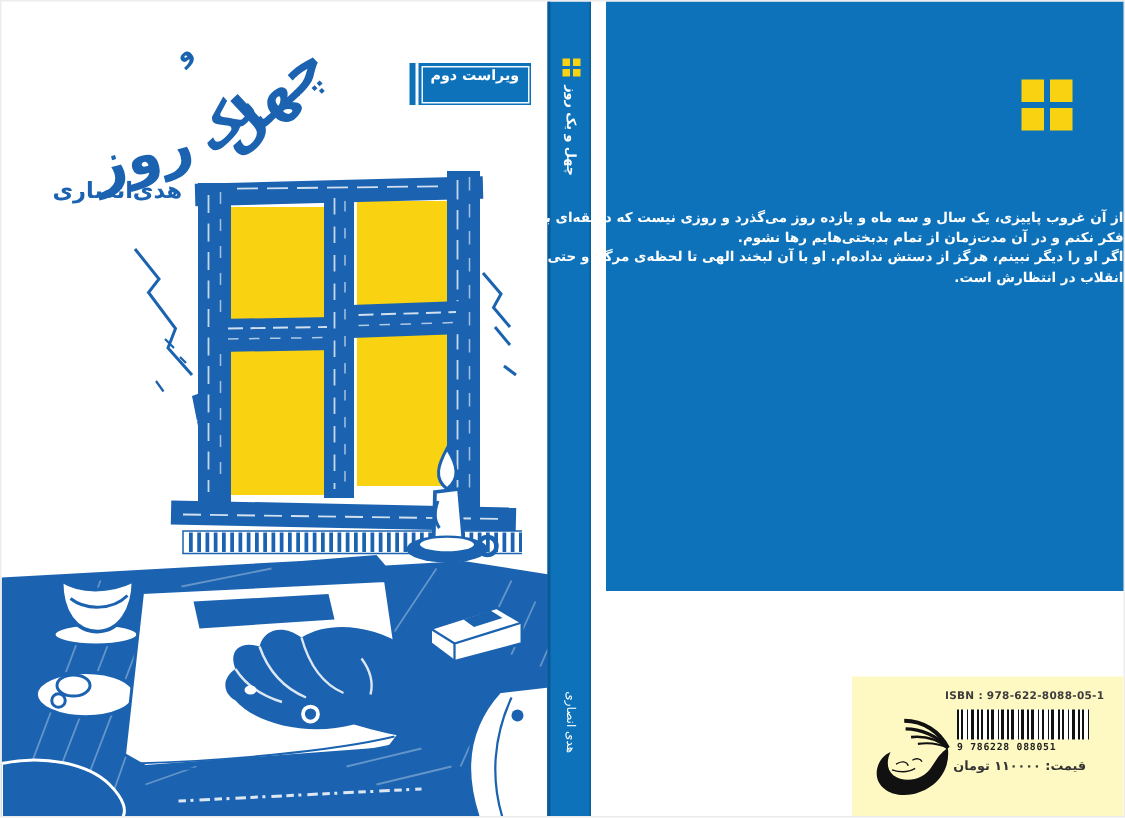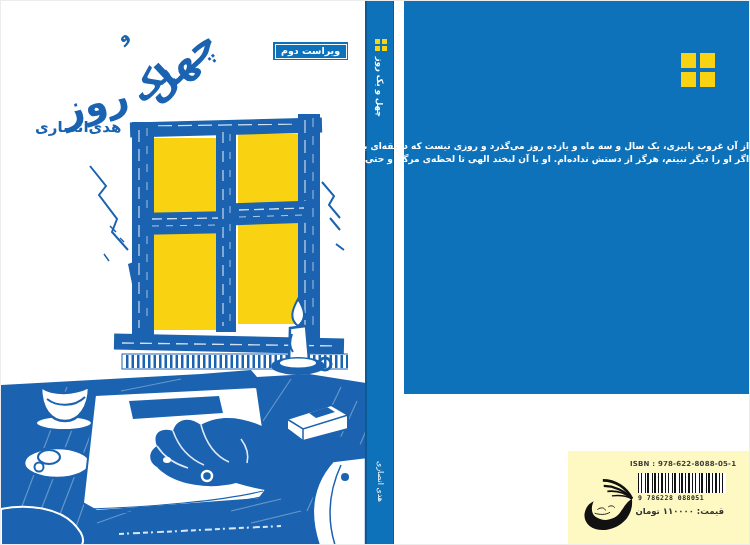--- a/index.html
+++ b/index.html
@@ -13,21 +13,21 @@
   .spread{position:relative;width:750px;height:545px;background:#fff;overflow:hidden;border:1px solid #ececec;}
 
   
   .front{position:absolute;left:0;top:0;width:364px;height:545px;background:#fff;}
   .title-block span{position:absolute;color:var(--art);font-weight:bold;white-space:nowrap;}
   .t-word1{left:135px;top:42px;font-size:38px;transform:rotate(-43deg);}
   .t-vav{left:116px;top:25px;font-size:17px;transform:rotate(-43deg);}
   .t-word2{left:128px;top:62px;font-size:31px;transform:rotate(-43deg);}
   .t-word3{left:60px;top:80px;font-size:38px;transform:rotate(-15deg);}
   .author{position:absolute;left:34px;top:117px;color:var(--art);font-weight:bold;font-size:15px;direction:rtl;}
-  .edition{position:absolute;left:272px;top:41px;display:flex;align-items:stretch;height:28px;flex-direction:column;}
+  .edition{position:absolute;left:272px;top:41px;display:flex;align-items:stretch;height:28px;}
   .edition .tick{width:4px;background:var(--blue);margin-right:2px;}
   .edition .badge{position:relative;background:var(--blue);color:#fff;font-size:9.5px;font-weight:bold;line-height:16px;padding:1px 8px;direction:rtl;}
   .edition .badge::after{content:"";position:absolute;inset:1.5px;border:1px solid rgba(255,255,255,.95);pointer-events:none;}
   .artsvg{position:absolute;}
 
   
   .spine{position:absolute;left:364px;top:0;width:29px;height:545px;background:var(--blue);border-left:2px solid var(--spinedark);}
   .spine::after{content:"";position:absolute;right:0;top:0;bottom:0;width:1px;background:rgba(0,0,0,.18);}
   .sq-grid{display:grid;grid-template-columns:repeat(2,1fr);}
   .spine .logo{position:absolute;left:50%;top:38px;transform:translateX(-50%);grid-gap:2px;}
@@ -192,21 +192,23 @@
   <div class="back">
     <div class="logo sq-grid">
       <i></i>
         <i></i>
         <i></i>
         <i></i>
     </div>
 
     <div class="blurb">
       <div>از آن غروب پاییزی، یک سال و سه ماه و یازده روز می‌گذرد و روزی نیست که دقیقه‌ای به او</div>
+      <div>فکر نکنم و در آن مدت‌زمان از تمام بدبختی‌هایم رها نشوم.</div>
       <div>اگر او را دیگر نبینم، هرگز از دستش نداده‌ام. او با آن لبخند الهی تا لحظه‌ی مرگم و حتی پس</div>
+      <div>انقلاب در انتظارش است.</div>
     </div>
 
     <div class="patch">
       <svg class="publogo" width="66" height="60" viewBox="0 0 70 66">
         <g fill="none" stroke="#111">
           <path d="M58,26 C52,14 40,6 26,6" stroke-width="3"></path>
           <path d="M58,26 C50,17 38,12 27,12" stroke-width="2.5"></path>
           <path d="M58,26 C51,20 41,17 31,18" stroke-width="2"></path>
           <path d="M58,26 C52,23 44,22 36,23" stroke-width="1.5"></path>
         </g>

